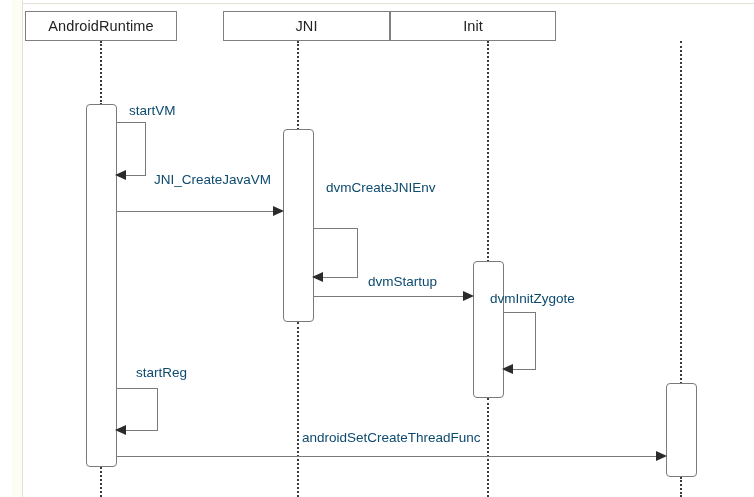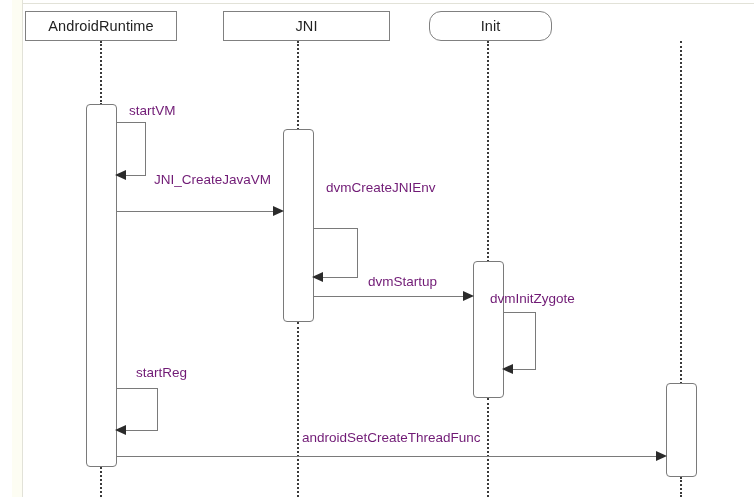--- a/index.html
+++ b/index.html
@@ -88,21 +88,21 @@
   .msg-arrow-left {
     position: absolute;
     width: 0; height: 0;
     border-top: 5.5px solid transparent;
     border-bottom: 5.5px solid transparent;
     border-right: 11px solid #2b2b2b;
   }
   .msg-label {
     position: absolute;
     font-size: 13.5px;
-    color: #701a75;
+    color: #0c4a6e;
     white-space: nowrap;
   }
 
   
   .self-top {
     position: absolute;
     height: 0;
     border-top: 1.5px solid #7a7a7a;
   }
   .self-right {
@@ -124,21 +124,21 @@
   <div class="page-gutter"></div>
   <div class="frame-line-v"></div>
   <div class="frame-line-h"></div>
 
   <div class="lifeline-head" style="left:13px; top:11px; width:152px;">
     <span class="lifeline-head-label">AndroidRuntime</span>
   </div>
   <div class="lifeline-head" style="left:211px; top:11px; width:167px;">
     <span class="lifeline-head-label">JNI</span>
   </div>
-  <div class="lifeline-head" style="left:417px; top:11px; width:123px;border-radius:12px;">
+  <div class="lifeline-head" style="left:378px; top:11px; width:166px;">
     <span class="lifeline-head-label">Init</span>
   </div>
 
   <div class="lifeline-dash" style="left:88px; top:41px; height:64px;"></div>
   <div class="lifeline-dash" style="left:88px; top:467px; height:30px;"></div>
 
   <div class="lifeline-dash" style="left:285px; top:41px; height:89px;"></div>
   <div class="lifeline-dash" style="left:285px; top:322px; height:175px;"></div>
 
   <div class="lifeline-dash" style="left:475px; top:41px; height:221px;"></div>

